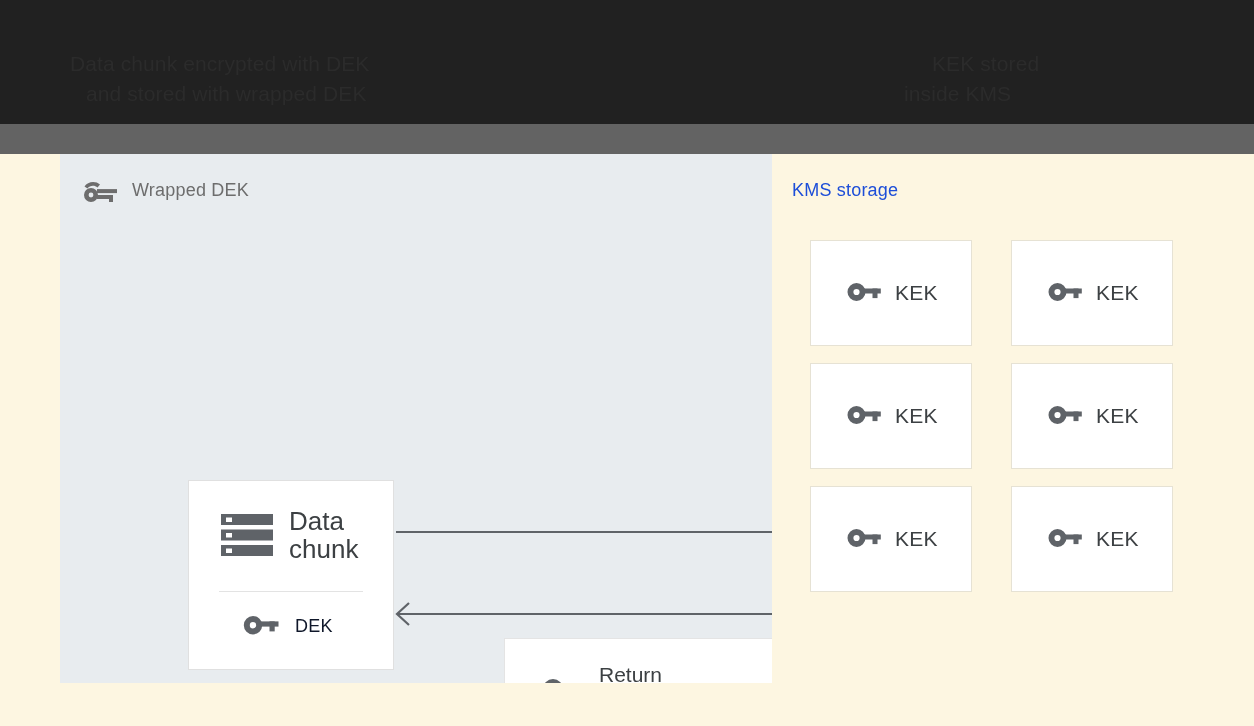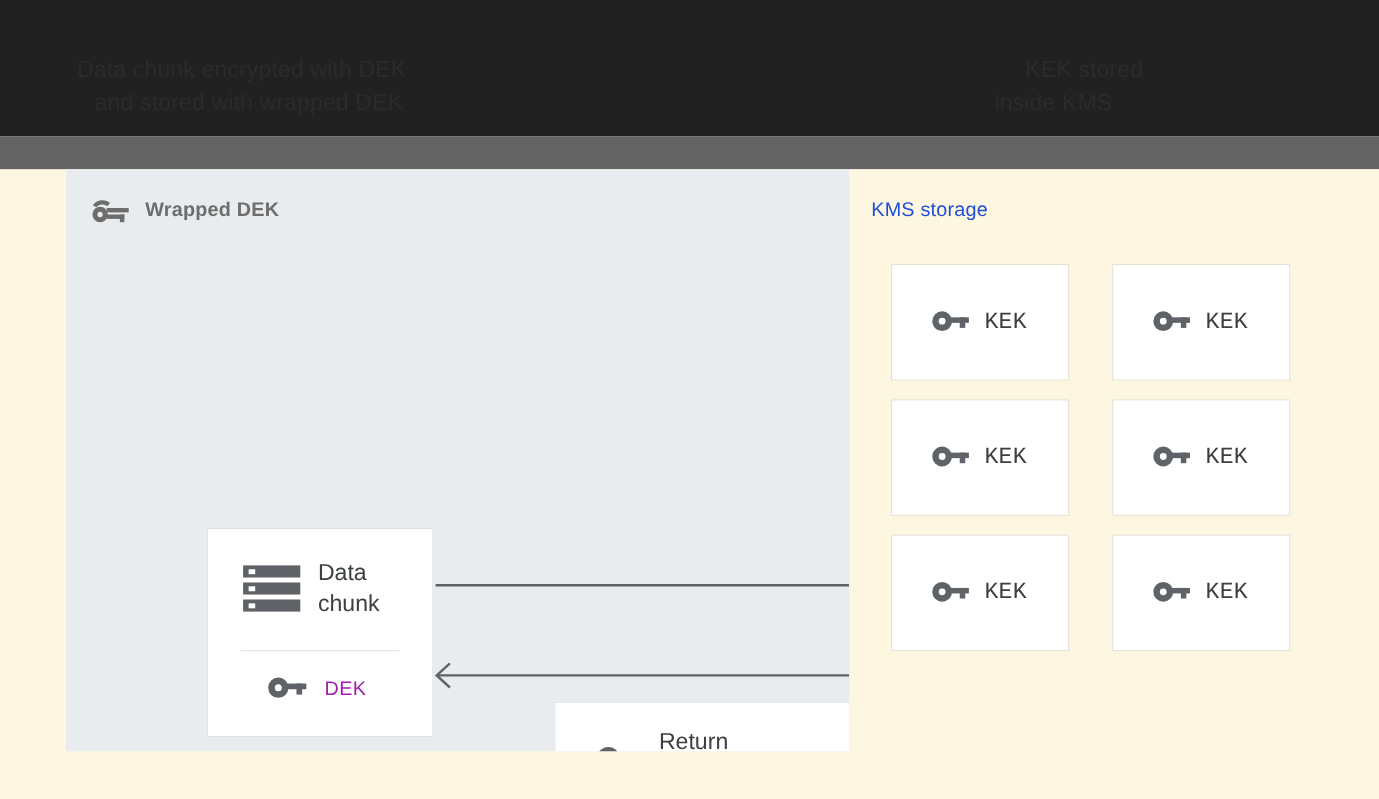--- a/index.html
+++ b/index.html
@@ -79,21 +79,20 @@
     background: #e8ecef;
     overflow: hidden;
   }
   .panel-left-title {
     position: absolute;
     left: 72px;
     top: 26px;
     font-size: 18px;
     color: #6d6d6d;
     letter-spacing: 0.2px;
-    font-weight: bold;
   }
   .panel-left-title-icon {
     position: absolute;
     left: 20px;
     top: 24px;
     width: 40px;
     height: 28px;
   }
 
   
@@ -160,21 +159,21 @@
     display: flex;
     align-items: center;
   }
   .data-icon {
     width: 56px;
     height: 46px;
     flex: 0 0 auto;
   }
   .data-label {
     margin-left: 14px;
-    font-size: 21px;
+    font-size: 26px;
     line-height: 28px;
     color: #3c4043;
     white-space: pre-line;
   }
   .data-divider {
     position: absolute;
     left: 30px;
     top: 110px;
     width: 144px;
     height: 1px;
@@ -188,42 +187,41 @@
     align-items: center;
   }
   .dek-icon {
     width: 38px;
     height: 26px;
     flex: 0 0 auto;
   }
   .dek-label {
     margin-left: 14px;
     font-size: 18px;
-    color: #a21caf;
+    color: #0f172a;
     letter-spacing: 0.3px;
   }
 
   
   .arrow-svg {
     position: absolute;
     pointer-events: none;
   }
   #arrow-right { left: 330px; top: 364px; width: 445px; height: 28px; }
   #arrow-left  { left: 330px; top: 444px; width: 445px; height: 30px; }
 
   
   .kek-grid {
     position: absolute;
     left: 38px;
     top: 86px;
     width: 402px;
     display: flex;
     flex-wrap: wrap;
     gap: 17px 39px;
-    font-family: Liberation Mono, monospace;
   }
   .kek-box {
     width: 162px;
     height: 106px;
     background: #ffffff;
     border: 1px solid #e6e2d4;
     box-sizing: border-box;
     display: flex;
     align-items: center;
   }

